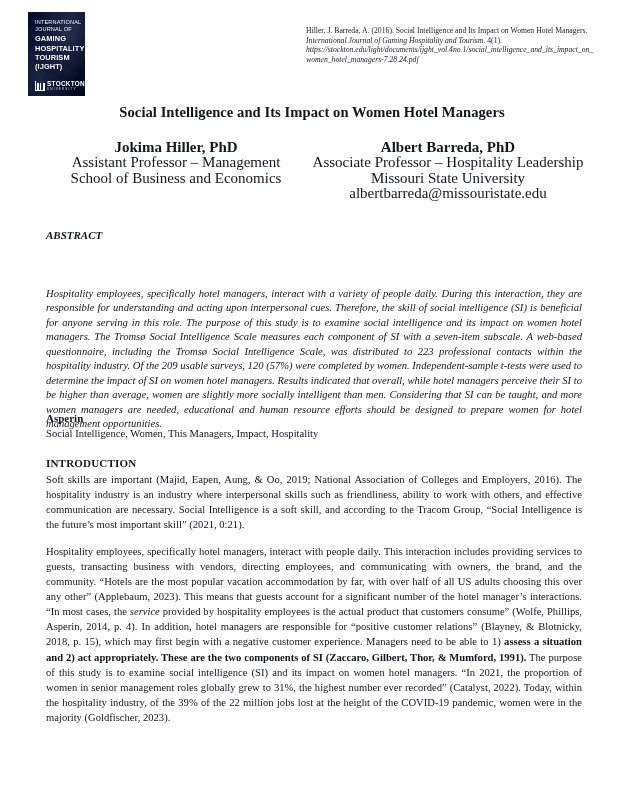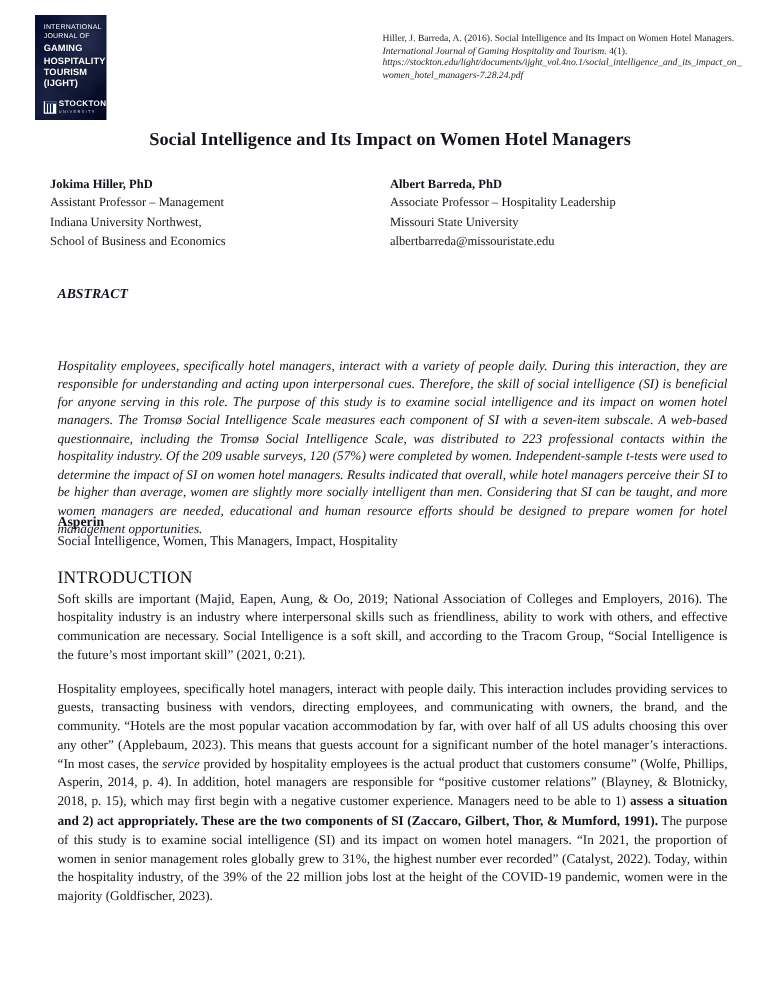--- a/index.html
+++ b/index.html
@@ -151,22 +151,22 @@
   
   .authors {
     position: absolute;
     left: 40px;
     top: 140px;
     width: 544px;
     display: flex;
   }
   .author-col {
     width: 50%;
-    text-align: left;
-    font-size: 10px;
+    text-align: center;
+    font-size: 15px;
     line-height: 15.4px;
   }
   .author-name { font-weight: bold; }
 
   
   .section-abstract {
     position: absolute;
     left: 46px;
     top: 228px;
     width: 536px;
@@ -204,22 +204,22 @@
   }
 
   
   .section-intro {
     position: absolute;
     left: 46px;
     top: 455px;
     width: 536px;
   }
   .intro-head {
-    font-size: 14px;
-    font-weight: normal;
+    font-size: 11px;
+    font-weight: bold;
     line-height: 16.5px;
     letter-spacing: 0.2px;
   }
   .body-par {
     font-size: 10.6px;
     line-height: 15.1px;
     text-align: justify;
     margin: 0 0 12px 0;
   }
   .body-par:last-child { margin-bottom: 0; }
@@ -254,21 +254,20 @@
     <span>Hiller, J. Barreda, A. (2016). Social Intelligence and Its Impact on Women Hotel Managers. </span><span class="ital">International Journal of Gaming Hospitality and Tourism.</span><span> 4(1).</span>
     <div class="url">https://stockton.edu/light/documents/ijght_vol.4no.1/social_intelligence_and_its_impact_on_women_hotel_managers-7.28.24.pdf</div>
   </div>
 
   <div class="paper-title">Social Intelligence and Its Impact on Women Hotel Managers</div>
 
   <div class="authors">
     <div class="author-col">
       <div class="author-name">Jokima Hiller, PhD</div>
       <div>Assistant Professor – Management</div>
-      <div>Indiana University Northwest,</div>
       <div>School of Business and Economics</div>
     </div>
     <div class="author-col">
       <div class="author-name">Albert Barreda, PhD</div>
       <div>Associate Professor – Hospitality Leadership</div>
       <div>Missouri State University</div>
       <div>albertbarreda@missouristate.edu</div>
     </div>
   </div>
 

